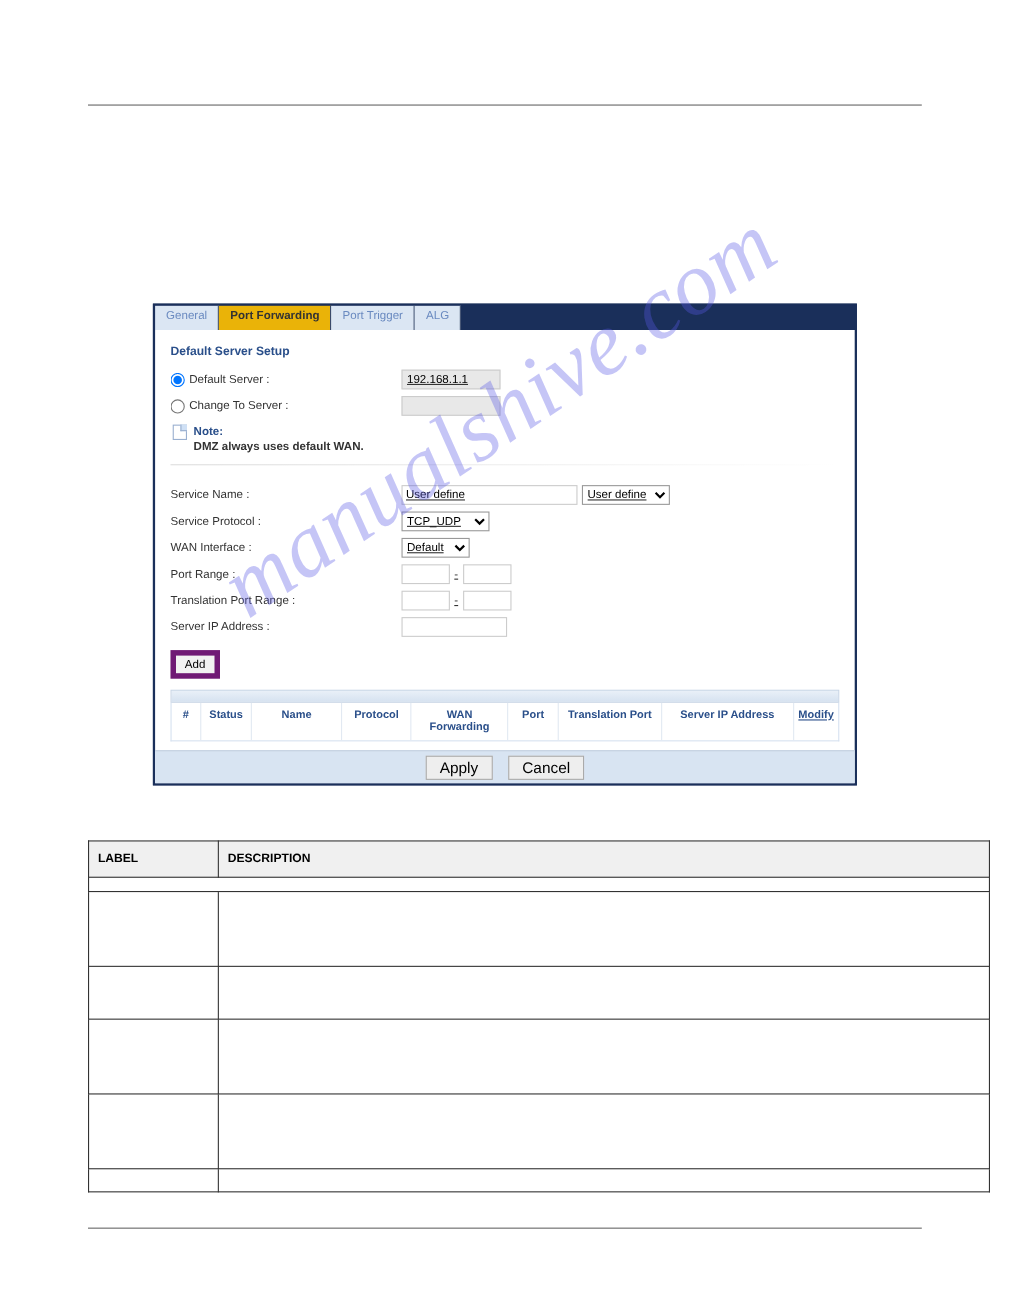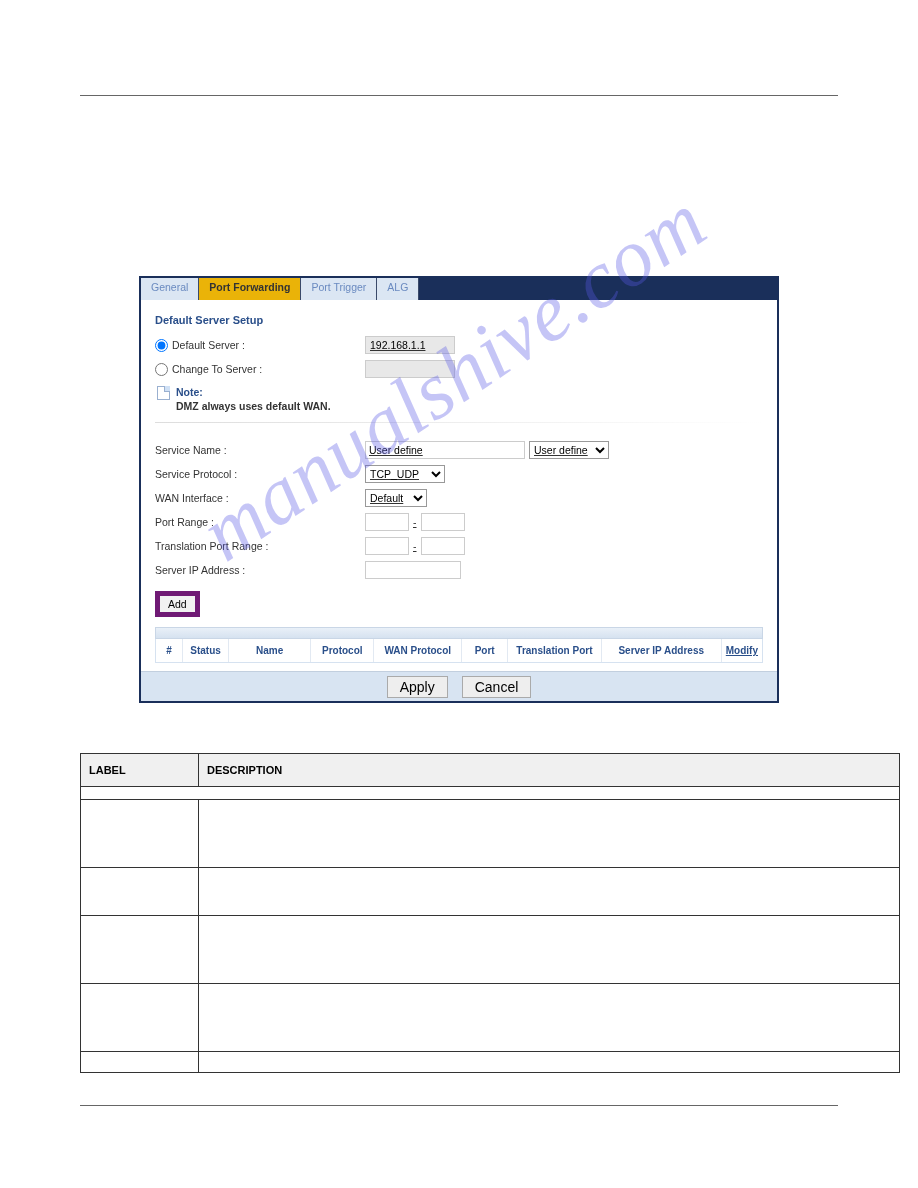--- a/index.html
+++ b/index.html
@@ -352,21 +352,21 @@
         </div>
       </div>
       <button class="add-btn">Add</button>
 
       <div class="grid-spacer"></div>
       <div class="grid-header">
         <div class="col-idx">#</div>
         <div class="col-status">Status</div>
         <div class="col-name">Name</div>
         <div class="col-proto">Protocol</div>
-        <div class="col-wan">WAN Protocol</div>
+        <div class="col-wan">WAN Forwarding</div>
         <div class="col-port">Port</div>
         <div class="col-tport">Translation Port</div>
         <div class="col-ip">Server IP Address</div>
         <div class="col-mod">Modify</div>
       </div>
 
       <div class="bottom-bar">
         <button class="btn">Apply</button>
         <button class="btn">Cancel</button>
       </div>

